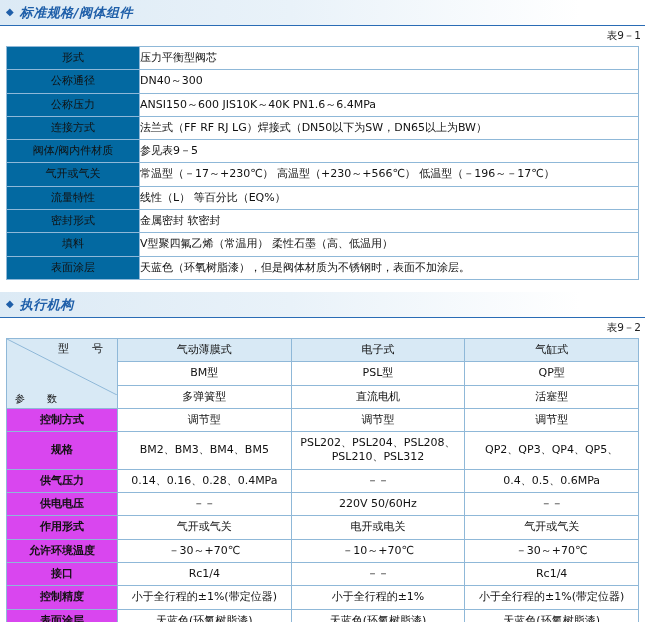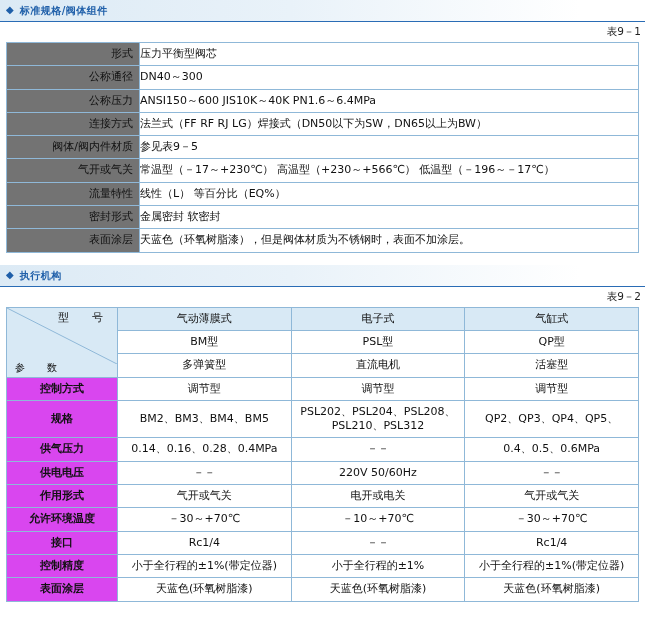--- a/index.html
+++ b/index.html
@@ -32,22 +32,23 @@
   }
   .section-head .diamond {
     color: #1f5fa9;
     font-size: 10px;
     line-height: 1;
     transform: translateY(-1px);
   }
   .section-head .title {
     color: #1f5fa9;
     font-weight: bold;
-    font-size: 10px;
+    font-size: 13px;
     letter-spacing: 0.5px;
+    font-style: italic;
   }
   .head-rule {
     height: 1px;
     background: #2a6cb5;
     margin: 0 0 0 0;
   }
 
   .table-label {
     text-align: right;
     font-size: 10.5px;
@@ -65,22 +66,22 @@
   table td, table th {
     border: 1px solid #8fb8d8;
     font-size: 11px;
     color: #111;
     padding: 4px 6px;
     line-height: 1.3;
     font-weight: normal;
   }
   
   .spec-table td.label {
-    background: #737373;
-    text-align: right;
+    background: #0369a1;
+    text-align: center;
     width: 120px;
   }
   .spec-table td.value {
     background: #ffffff;
     text-align: left;
     padding-left: 0;
   }
 
   
   .act-table td {
@@ -169,20 +170,24 @@
         <td class="label">气开或气关</td>
         <td class="value">常温型（－17～+230℃）  高温型（+230～+566℃）  低温型（－196～－17℃）</td>
       </tr>
       <tr>
         <td class="label">流量特性</td>
         <td class="value">线性（L）  等百分比（EQ%）</td>
       </tr>
       <tr>
         <td class="label">密封形式</td>
         <td class="value">金属密封  软密封</td>
+      </tr>
+      <tr>
+        <td class="label">填料</td>
+        <td class="value">V型聚四氟乙烯（常温用）  柔性石墨（高、低温用）</td>
       </tr>
       <tr>
         <td class="label">表面涂层</td>
         <td class="value">天蓝色（环氧树脂漆），但是阀体材质为不锈钢时，表面不加涂层。</td>
       </tr>
     </tbody>
   </table>
 
   <div class="section-head" style="margin-top:12px;">
     <span class="diamond">◆</span>

